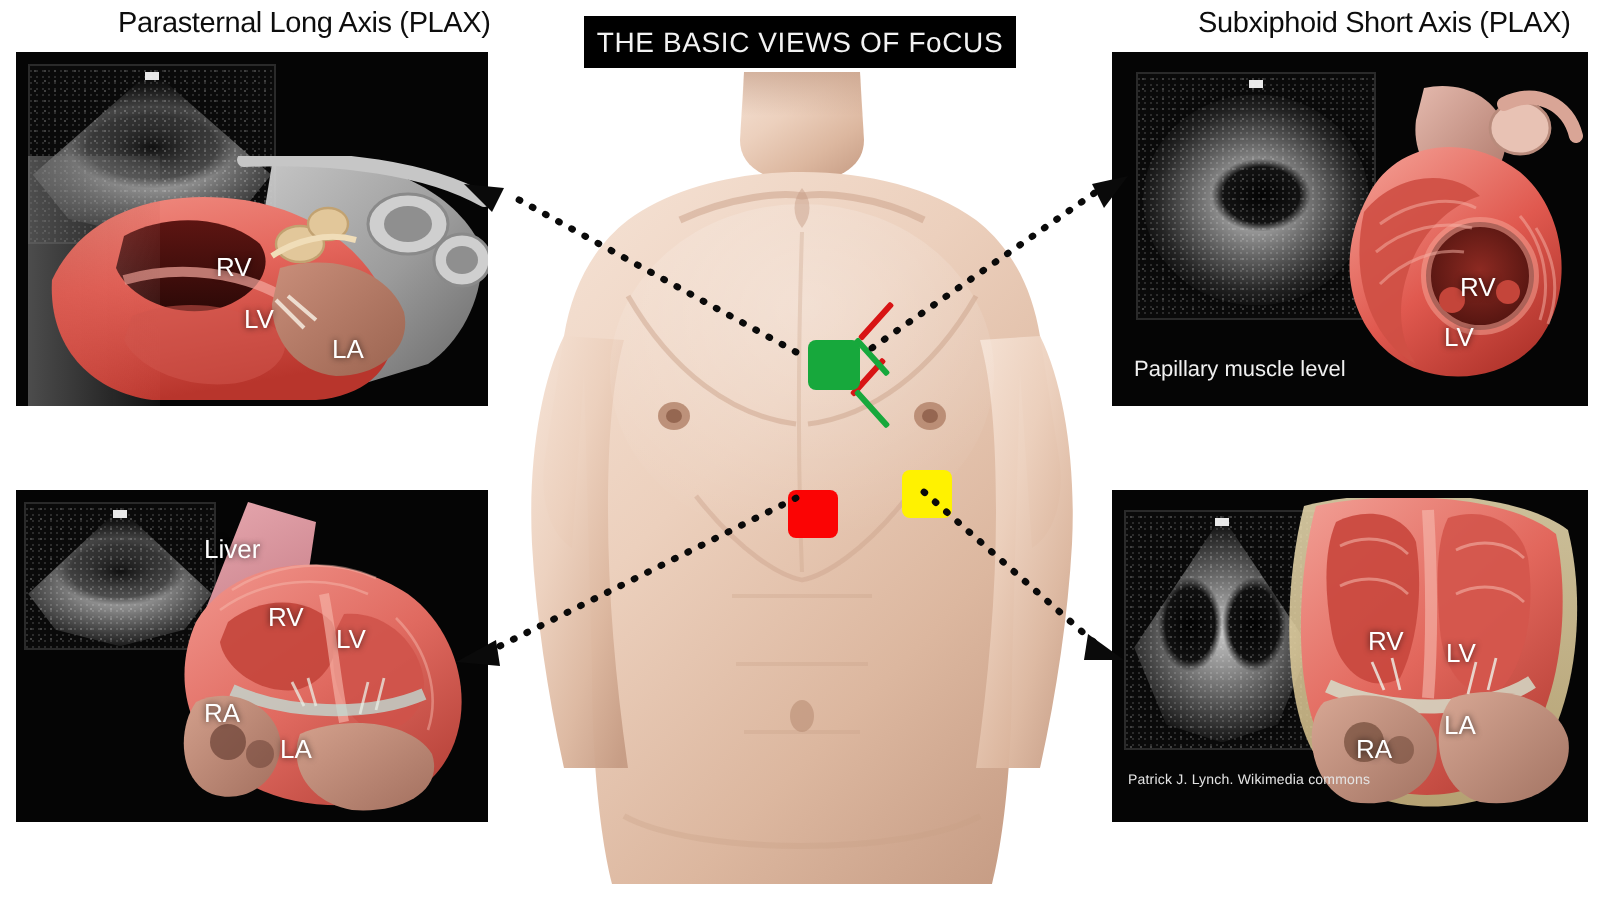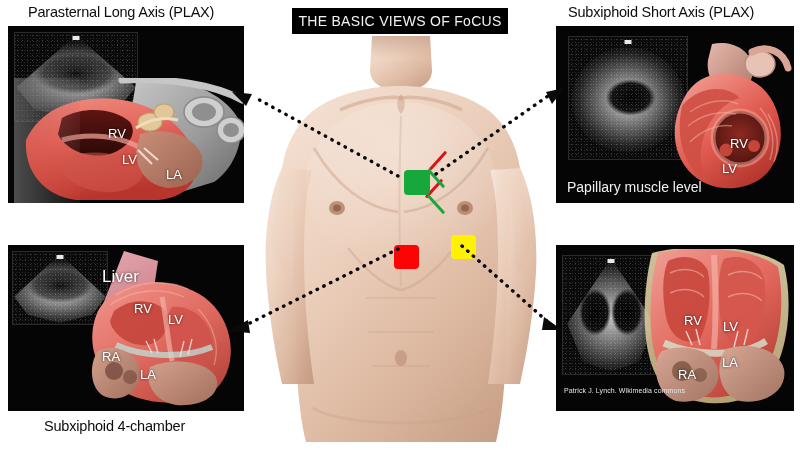--- a/index.html
+++ b/index.html
@@ -20,20 +20,21 @@
   }
 
   
   .panel-label {
     position: absolute;
     font-family: "Liberation Sans", sans-serif;
     font-size: 14.5px;
     color: #0d0d0d;
     letter-spacing: -0.2px;
     white-space: nowrap;
+    margin-left: 31px;
   }
 
   
   #title-banner {
     position: absolute;
     left: 292px;
     top: 8px;
     width: 216px;
     height: 26px;
     background: #000000;
@@ -121,27 +122,27 @@
   
   .chamber-label {
     position: absolute;
     color: #ffffff;
     font-size: 13px;
     font-family: "Liberation Sans", sans-serif;
     text-shadow: 0 0 3px rgba(0,0,0,0.75);
     pointer-events: none;
     white-space: nowrap;
   }
-  .chamber-label.lg { font-size: 17px; }
+  .chamber-label.lg { font-size: 13px; }
 
   
   .panel-caption {
     position: absolute;
     color: #f0f0f0;
-    font-size: 14px;
+    font-size: 11px;
     white-space: nowrap;
   }
   .panel-credit {
     position: absolute;
     color: #e4e4e4;
     font-size: 7px;
     letter-spacing: 0.1px;
     white-space: nowrap;
   }
 
@@ -177,21 +178,20 @@
 <body>
 
 <div id="stage">
 
   <div id="title-banner">
     <span class="title-text">THE BASIC VIEWS OF FoCUS</span>
   </div>
 
   <div class="panel-label" style="left:28px; top:4px;">Parasternal Long Axis (PLAX)</div>
   <div class="panel-label" style="left:568px; top:4px;">Subxiphoid Short Axis (PLAX)</div>
-  <div class="panel-label" style="left:44px; top:418px;">Subxiphoid 4-chamber</div>
 
   <div class="panel" id="panel-plax">
 
     <div class="us-inset" style="left:6px; top:6px; width:122px; height:88px;">
       <div class="us-fan"></div>
       <div class="us-marker"></div>
       <div class="us-speckle"></div>
     </div>
 
     <div class="anat" style="left:10px; top:52px;">

